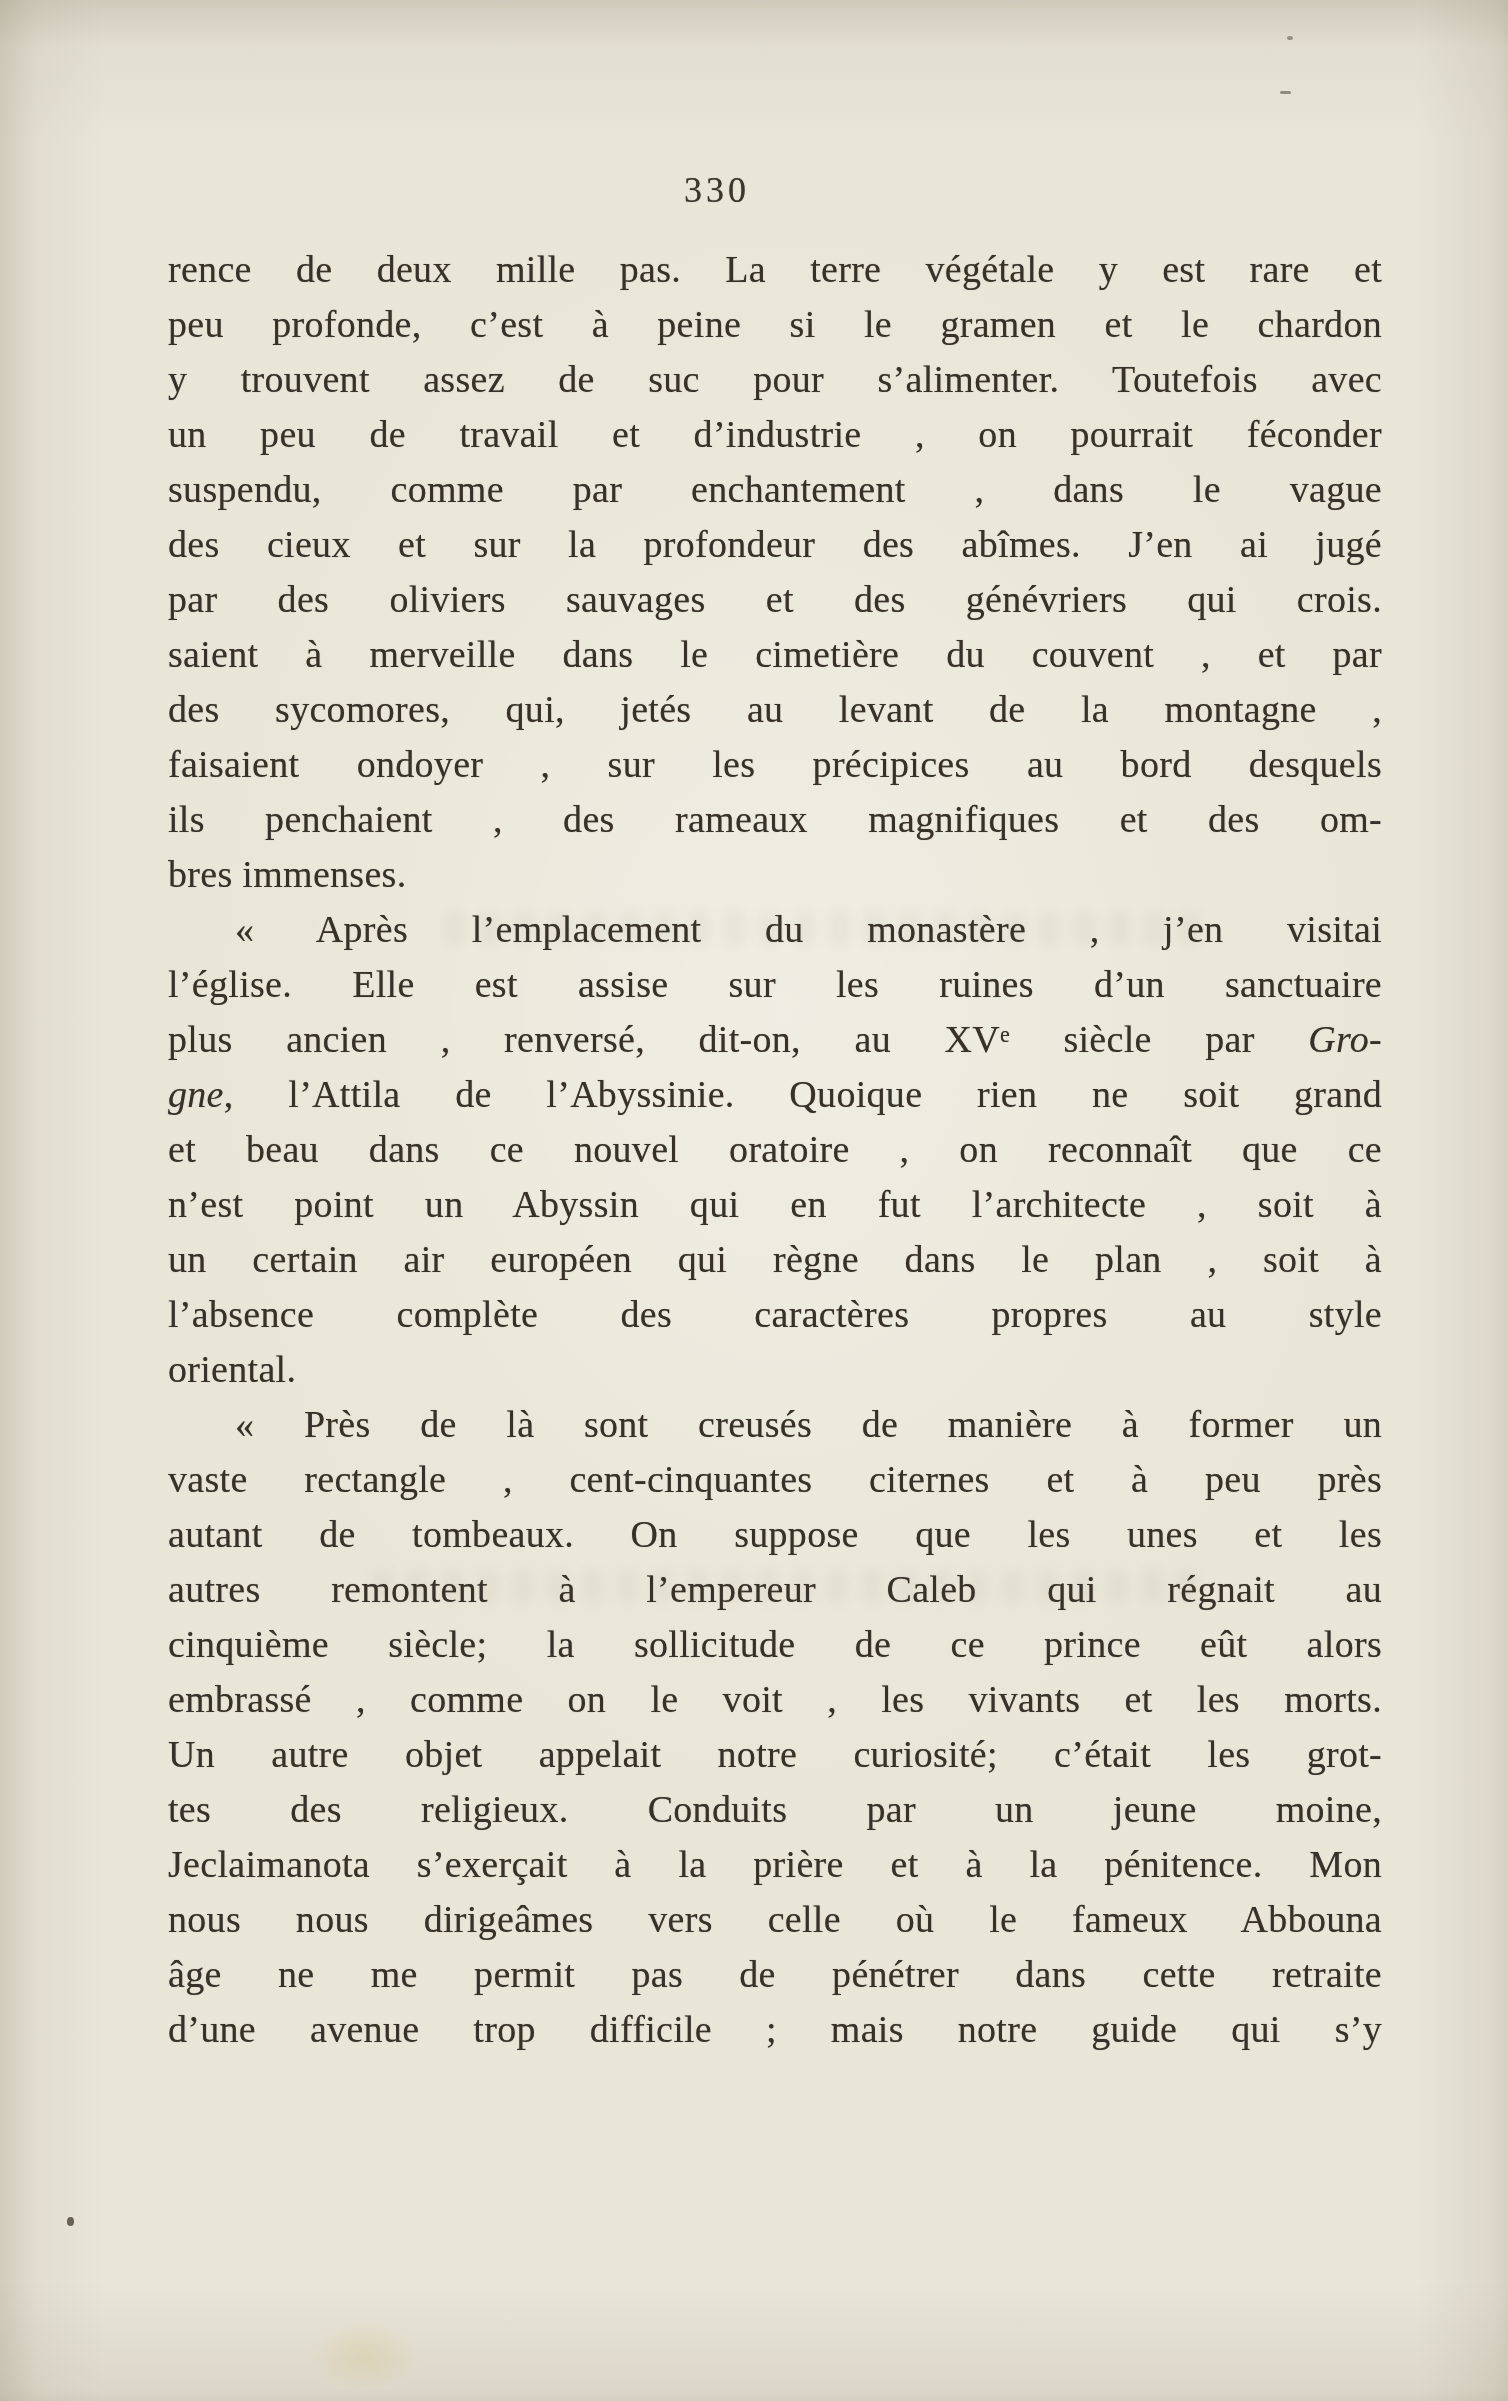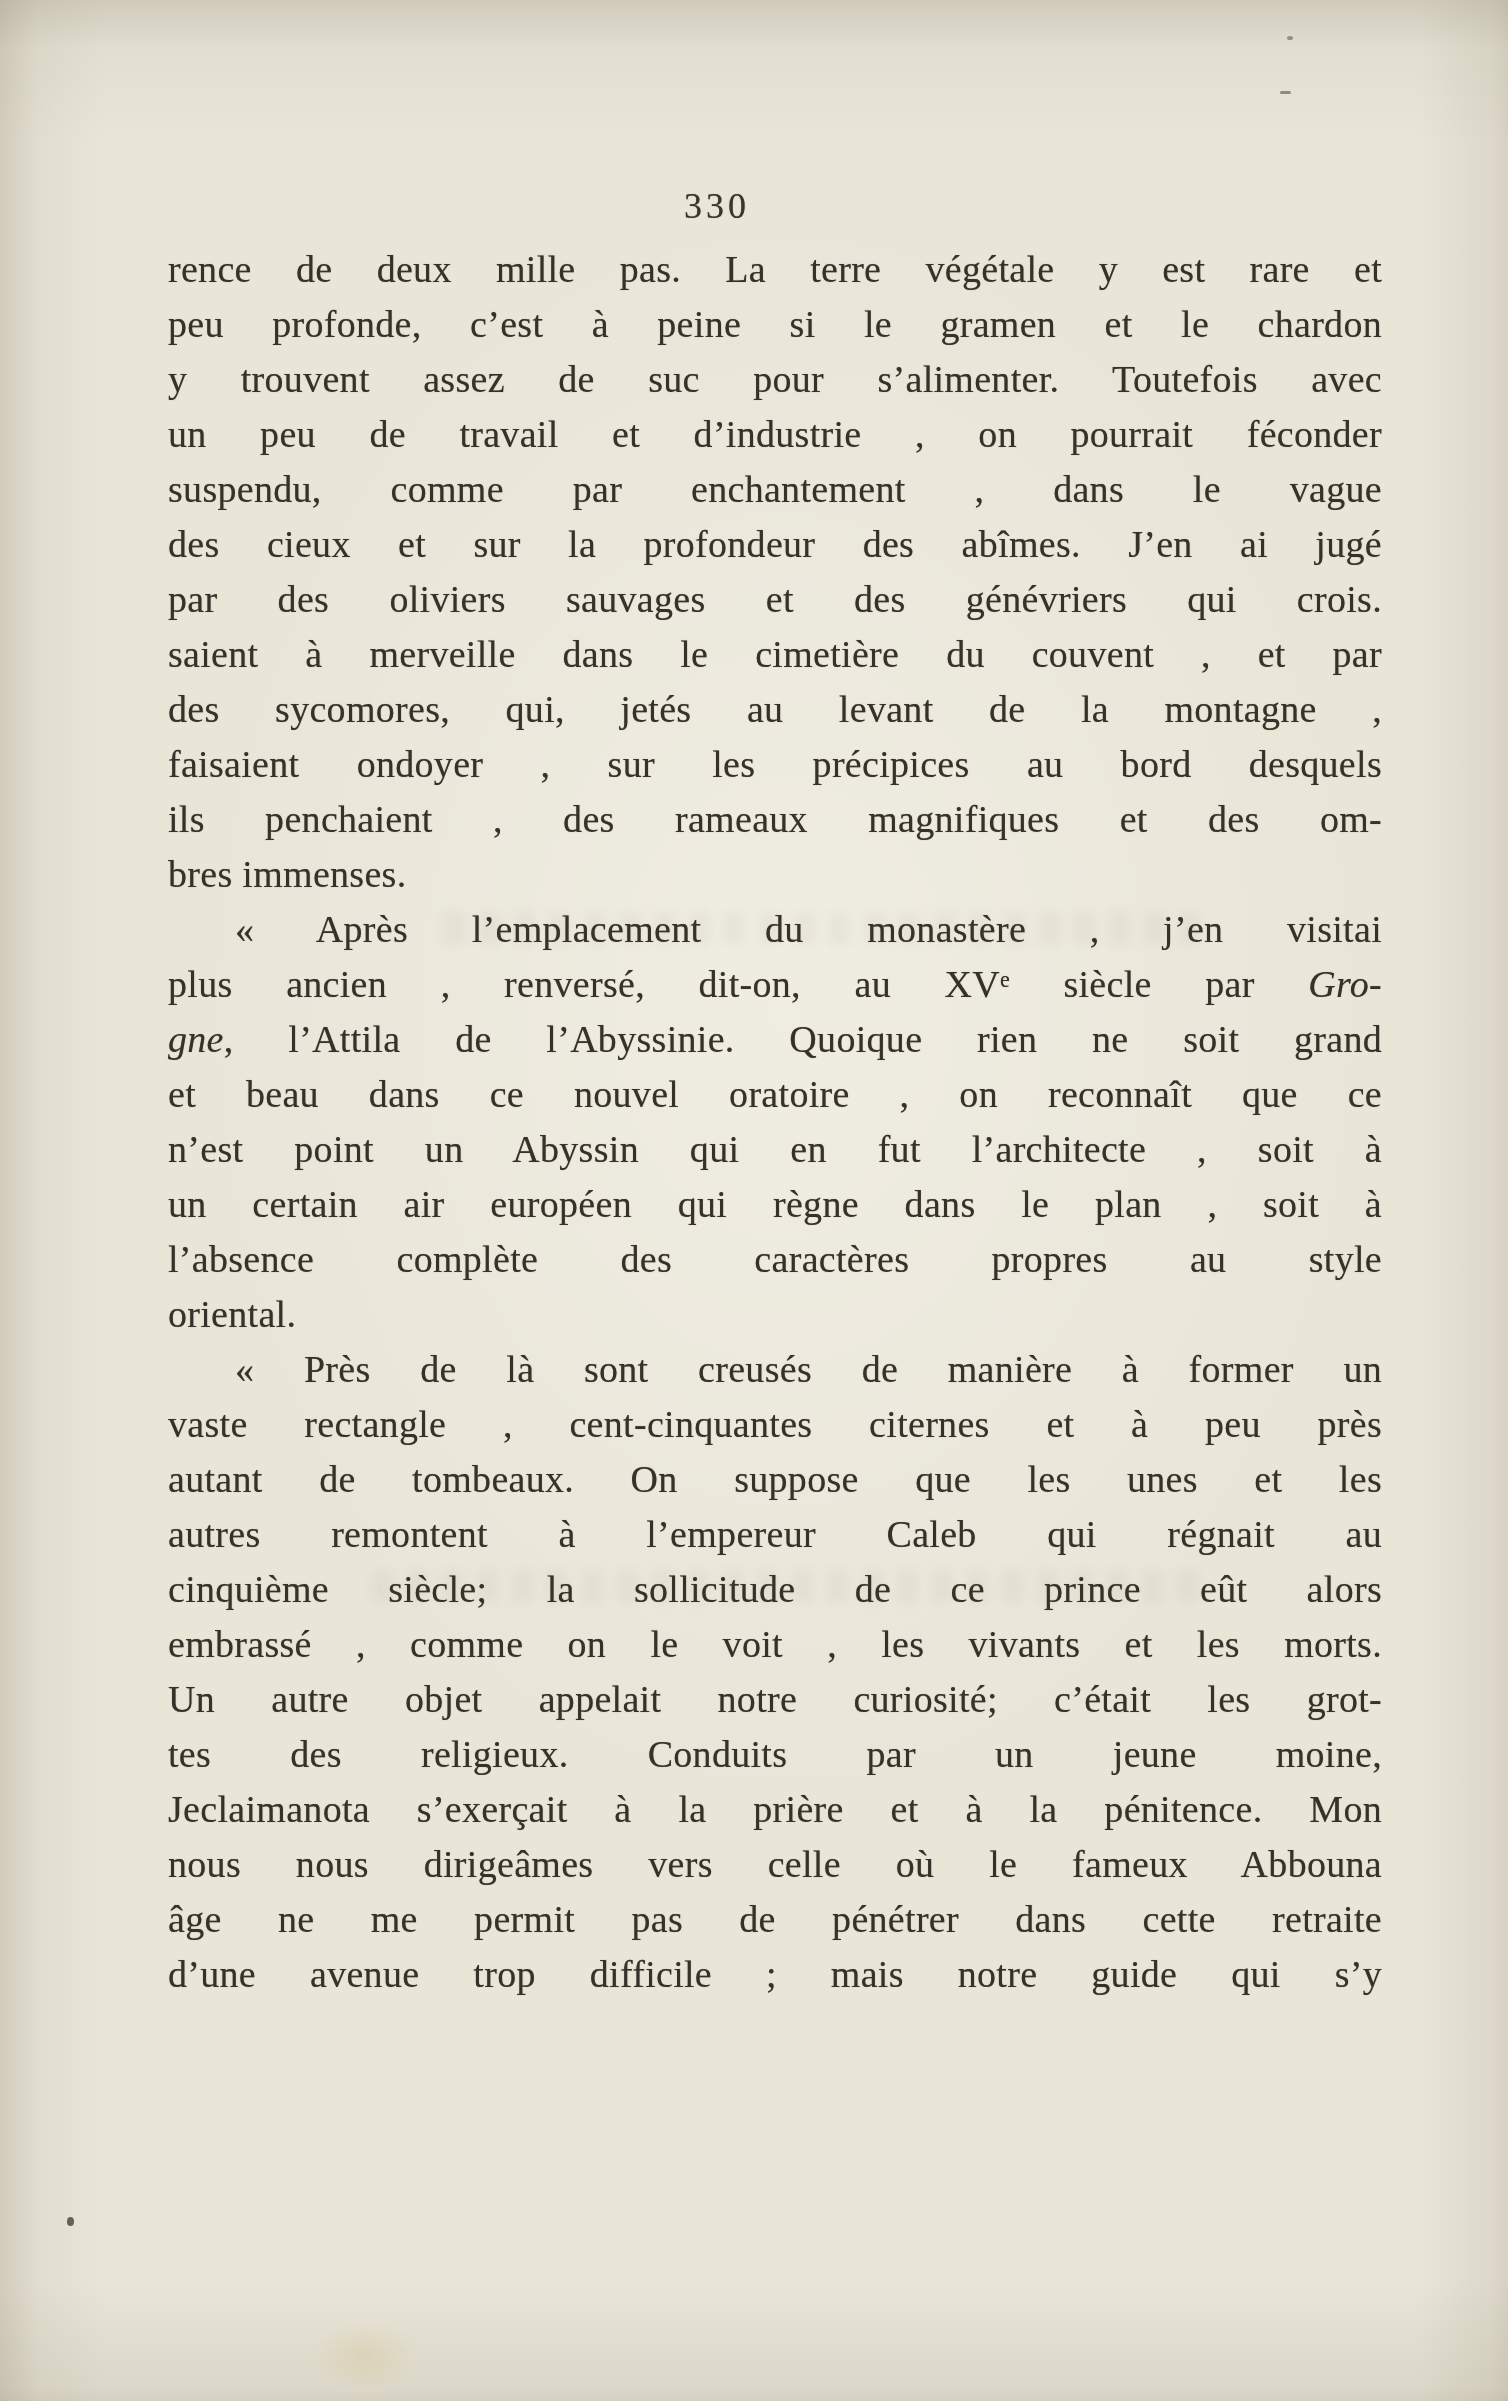--- a/index.html
+++ b/index.html
@@ -16,21 +16,21 @@
     background-image:
       radial-gradient(ellipse 871px 1188px at 52% 42%, rgba(255,255,255,0.30), rgba(255,255,255,0) 70%),
       linear-gradient(90deg, rgba(112,102,78,0.20) 0%, rgba(112,102,78,0.06) 2.5%, rgba(0,0,0,0) 7%, rgba(0,0,0,0) 94%, rgba(112,102,78,0.10) 99%, rgba(112,102,78,0.16) 100%),
       linear-gradient(180deg, rgba(105,96,74,0.20) 0%, rgba(105,96,74,0.05) 2%, rgba(0,0,0,0) 6%, rgba(0,0,0,0) 95%, rgba(105,96,74,0.10) 99.5%, rgba(105,96,74,0.16) 100%);
     font-family: "Liberation Serif", "DejaVu Serif", serif;
     color: #37312a;
   }
   .page-number {
     position: absolute;
     left: 0;
-    top: 185px;
+    top: 169px;
     width: 1434px;
     text-align: center;
     font-size: 36px;
     letter-spacing: 4px;
     color: #3b352c;
     text-shadow: 0 0 0.8px rgba(55,47,36,0.55);
   }
   .text-block {
     position: absolute;
     left: 168px;
@@ -102,20 +102,21 @@
       <div class="line"><span>un peu de travail et d’industrie , on pourrait féconder</span></div>
       <div class="line"><span>suspendu, comme par enchantement , dans le vague</span></div>
       <div class="line"><span>des cieux et sur la profondeur des abîmes. J’en ai jugé</span></div>
       <div class="line"><span>par des oliviers sauvages et des génévriers qui crois.</span></div>
       <div class="line"><span>saient à merveille dans le cimetière du couvent , et par</span></div>
       <div class="line"><span>des sycomores, qui, jetés au levant de la montagne ,</span></div>
       <div class="line"><span>faisaient ondoyer , sur les précipices au bord desquels</span></div>
       <div class="line"><span>ils penchaient , des rameaux magnifiques et des om-</span></div>
       <div class="line no-just"><span>bres immenses.</span></div>
       <div class="line indent"><span>« Après l’emplacement du monastère , j’en visitai</span></div>
+      <div class="line"><span>l’église. Elle est assise sur les ruines d’un sanctuaire</span></div>
       <div class="line"><span>plus ancien , renversé, dit-on, au XV</span><sup>e</sup><span> siècle par </span><i>Gro-</i></div>
       <div class="line"><i>gne</i><span>, l’Attila de l’Abyssinie. Quoique rien ne soit grand</span></div>
       <div class="line"><span>et beau dans ce nouvel oratoire , on reconnaît que ce</span></div>
       <div class="line"><span>n’est point un Abyssin qui en fut l’architecte , soit à</span></div>
       <div class="line"><span>un certain air européen qui règne dans le plan , soit à</span></div>
       <div class="line"><span>l’absence complète des caractères propres au style</span></div>
       <div class="line no-just"><span>oriental.</span></div>
       <div class="line indent"><span>« Près de là sont creusés de manière à former un</span></div>
       <div class="line"><span>vaste rectangle , cent-cinquantes citernes et à peu près</span></div>
       <div class="line"><span>autant de tombeaux. On suppose que les unes et les</span></div>

